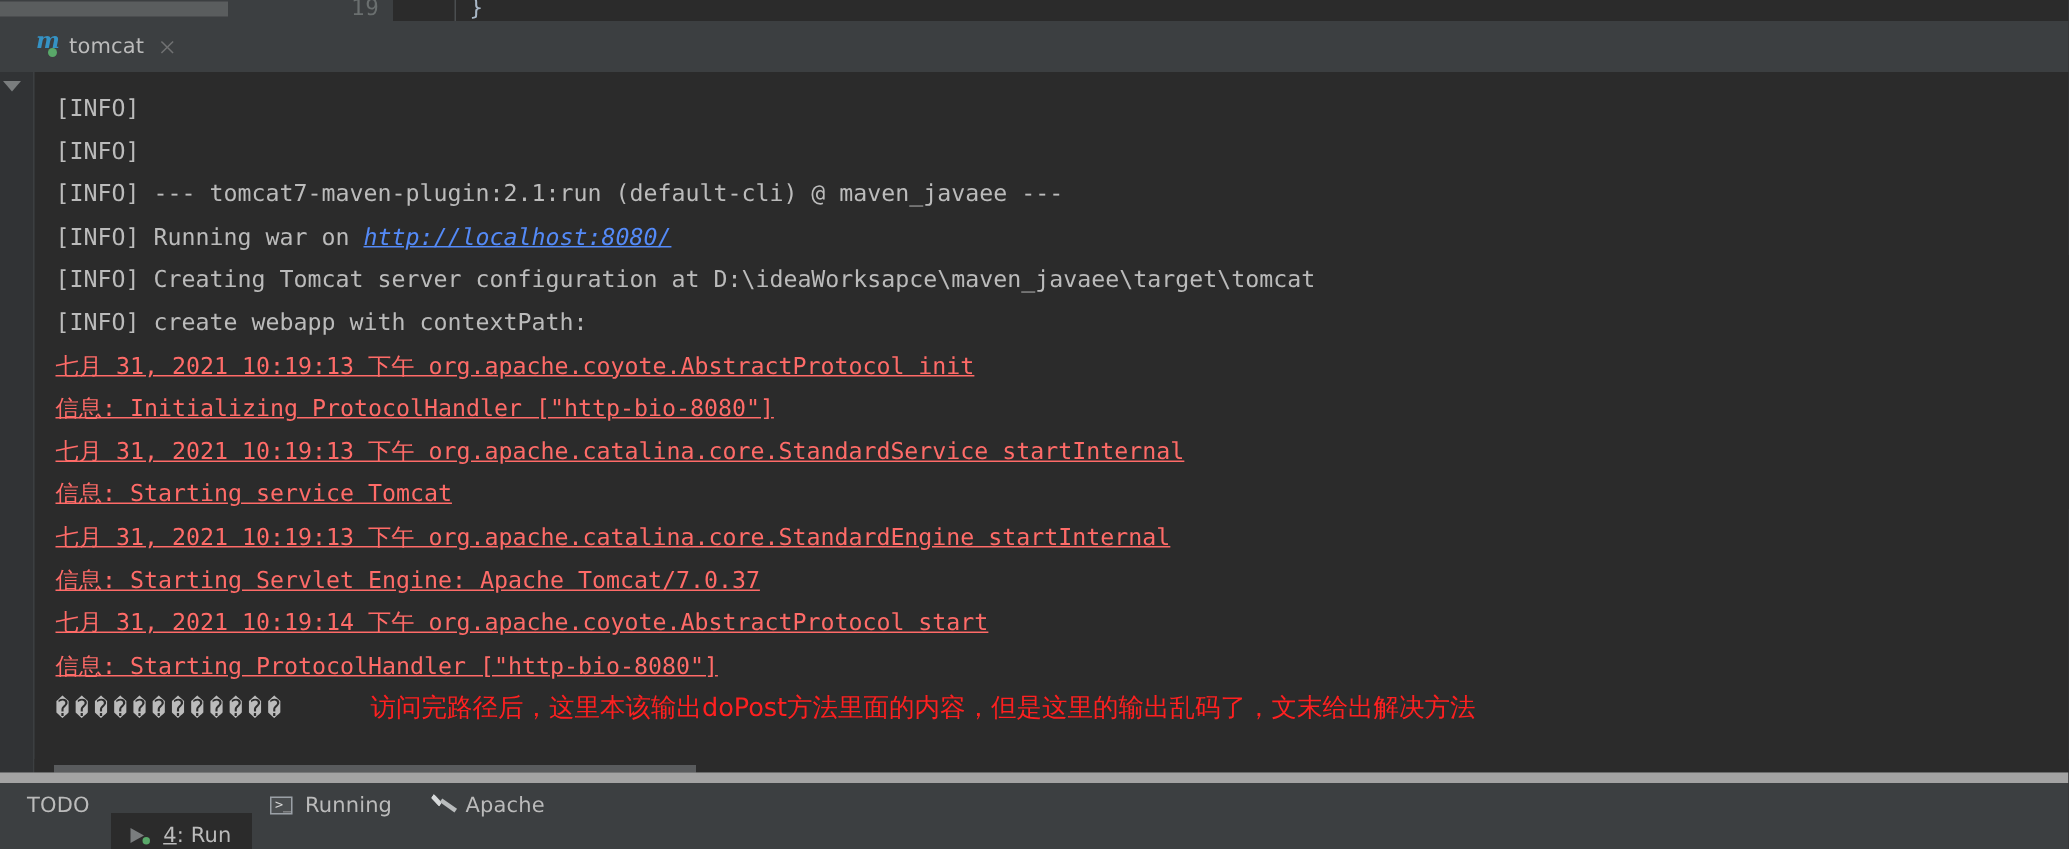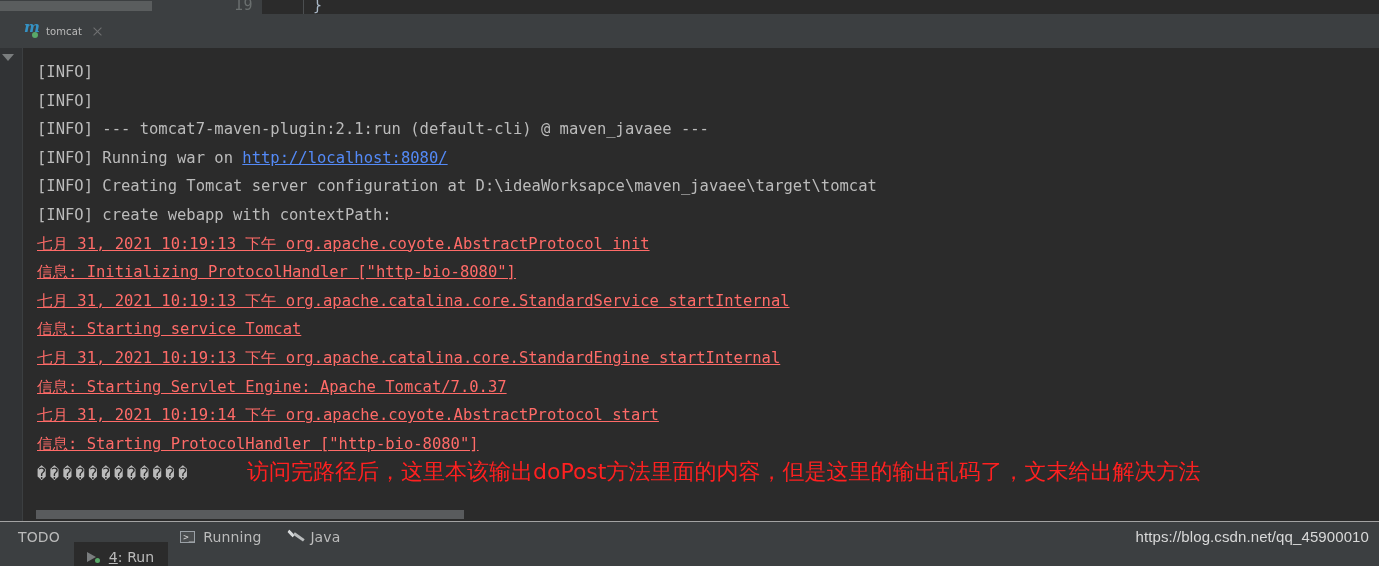--- a/index.html
+++ b/index.html
@@ -96,21 +96,21 @@
     line-height: 16px;
   }
   .tab .maven-icon .run-dot {
     position: absolute;
     left: 8px; top: 9px;
     width: 6px; height: 6px;
     border-radius: 50%;
     background: #59a869;
   }
   .tab .tab-label {
-    font-size: 10px;
+    font-size: 14px;
     color: #bbbbbb;
     white-space: nowrap;
     letter-spacing: 0.1px;
   }
   .tab .tab-close {
     margin-left: 9px;
     width: 13px; height: 13px;
     position: relative;
     opacity: 0.55;
   }
@@ -173,29 +173,30 @@
     overflow: hidden;
     color: #bbbbbb;
     position: relative;
     top: -9px;
   }
   .log-line.info  { color: #bbbbbb; }
   .log-line.err   { color: #ff6b68; text-decoration: underline; }
   .log-link {
     color: #548af7;
     text-decoration: underline;
+    font-style: italic;
   }
   .mojibake {
     color: #bbbbbb;
     letter-spacing: 3.5px;
   }
   .annotation {
     color: #ff2020;
     font-family: "DejaVu Sans", sans-serif;
-    font-size: 22px;
+    font-size: 17px;
     letter-spacing: 0px;
     margin-top: 22px;
   }
 
   
   .console-hscroll {
     position: absolute;
     left: 23px; bottom: 0;
     width: 1356px; height: 16px;
     background: #2b2b2b;
@@ -206,21 +207,21 @@
     width: 428px; height: 9px;
     background: #595b5d;
   }
 
   
   .statusbar {
     position: absolute;
     left: 0; bottom: 0;
     width: 1379px; height: 44px;
     background: #3c3f41;
-    border-top: 1px solid #a3a3a3;
+    border-top: 7px solid #a3a3a3;
   }
   .sb-items {
     position: absolute;
     left: 0; top: 0;
     height: 30px;
     display: flex;
     align-items: stretch;
   }
   .sb-item {
     display: flex;
@@ -385,19 +386,18 @@
             <span class="box"></span>
             <span class="chev">&gt;_</span>
           </span>
           <span class="sb-label">Running</span>
         </div>
         <div class="sb-item">
           <span class="sb-icon icon-build">
             <span class="head"></span>
             <span class="handle"></span>
           </span>
-          <span class="sb-label">Java</span>
+          <span class="sb-label">Apache</span>
         </div>
       </div>
-    <div class="watermark">https://blog.csdn.net/qq_45900010</div>
   </div>
 
 </div>
 
 </body></html>

